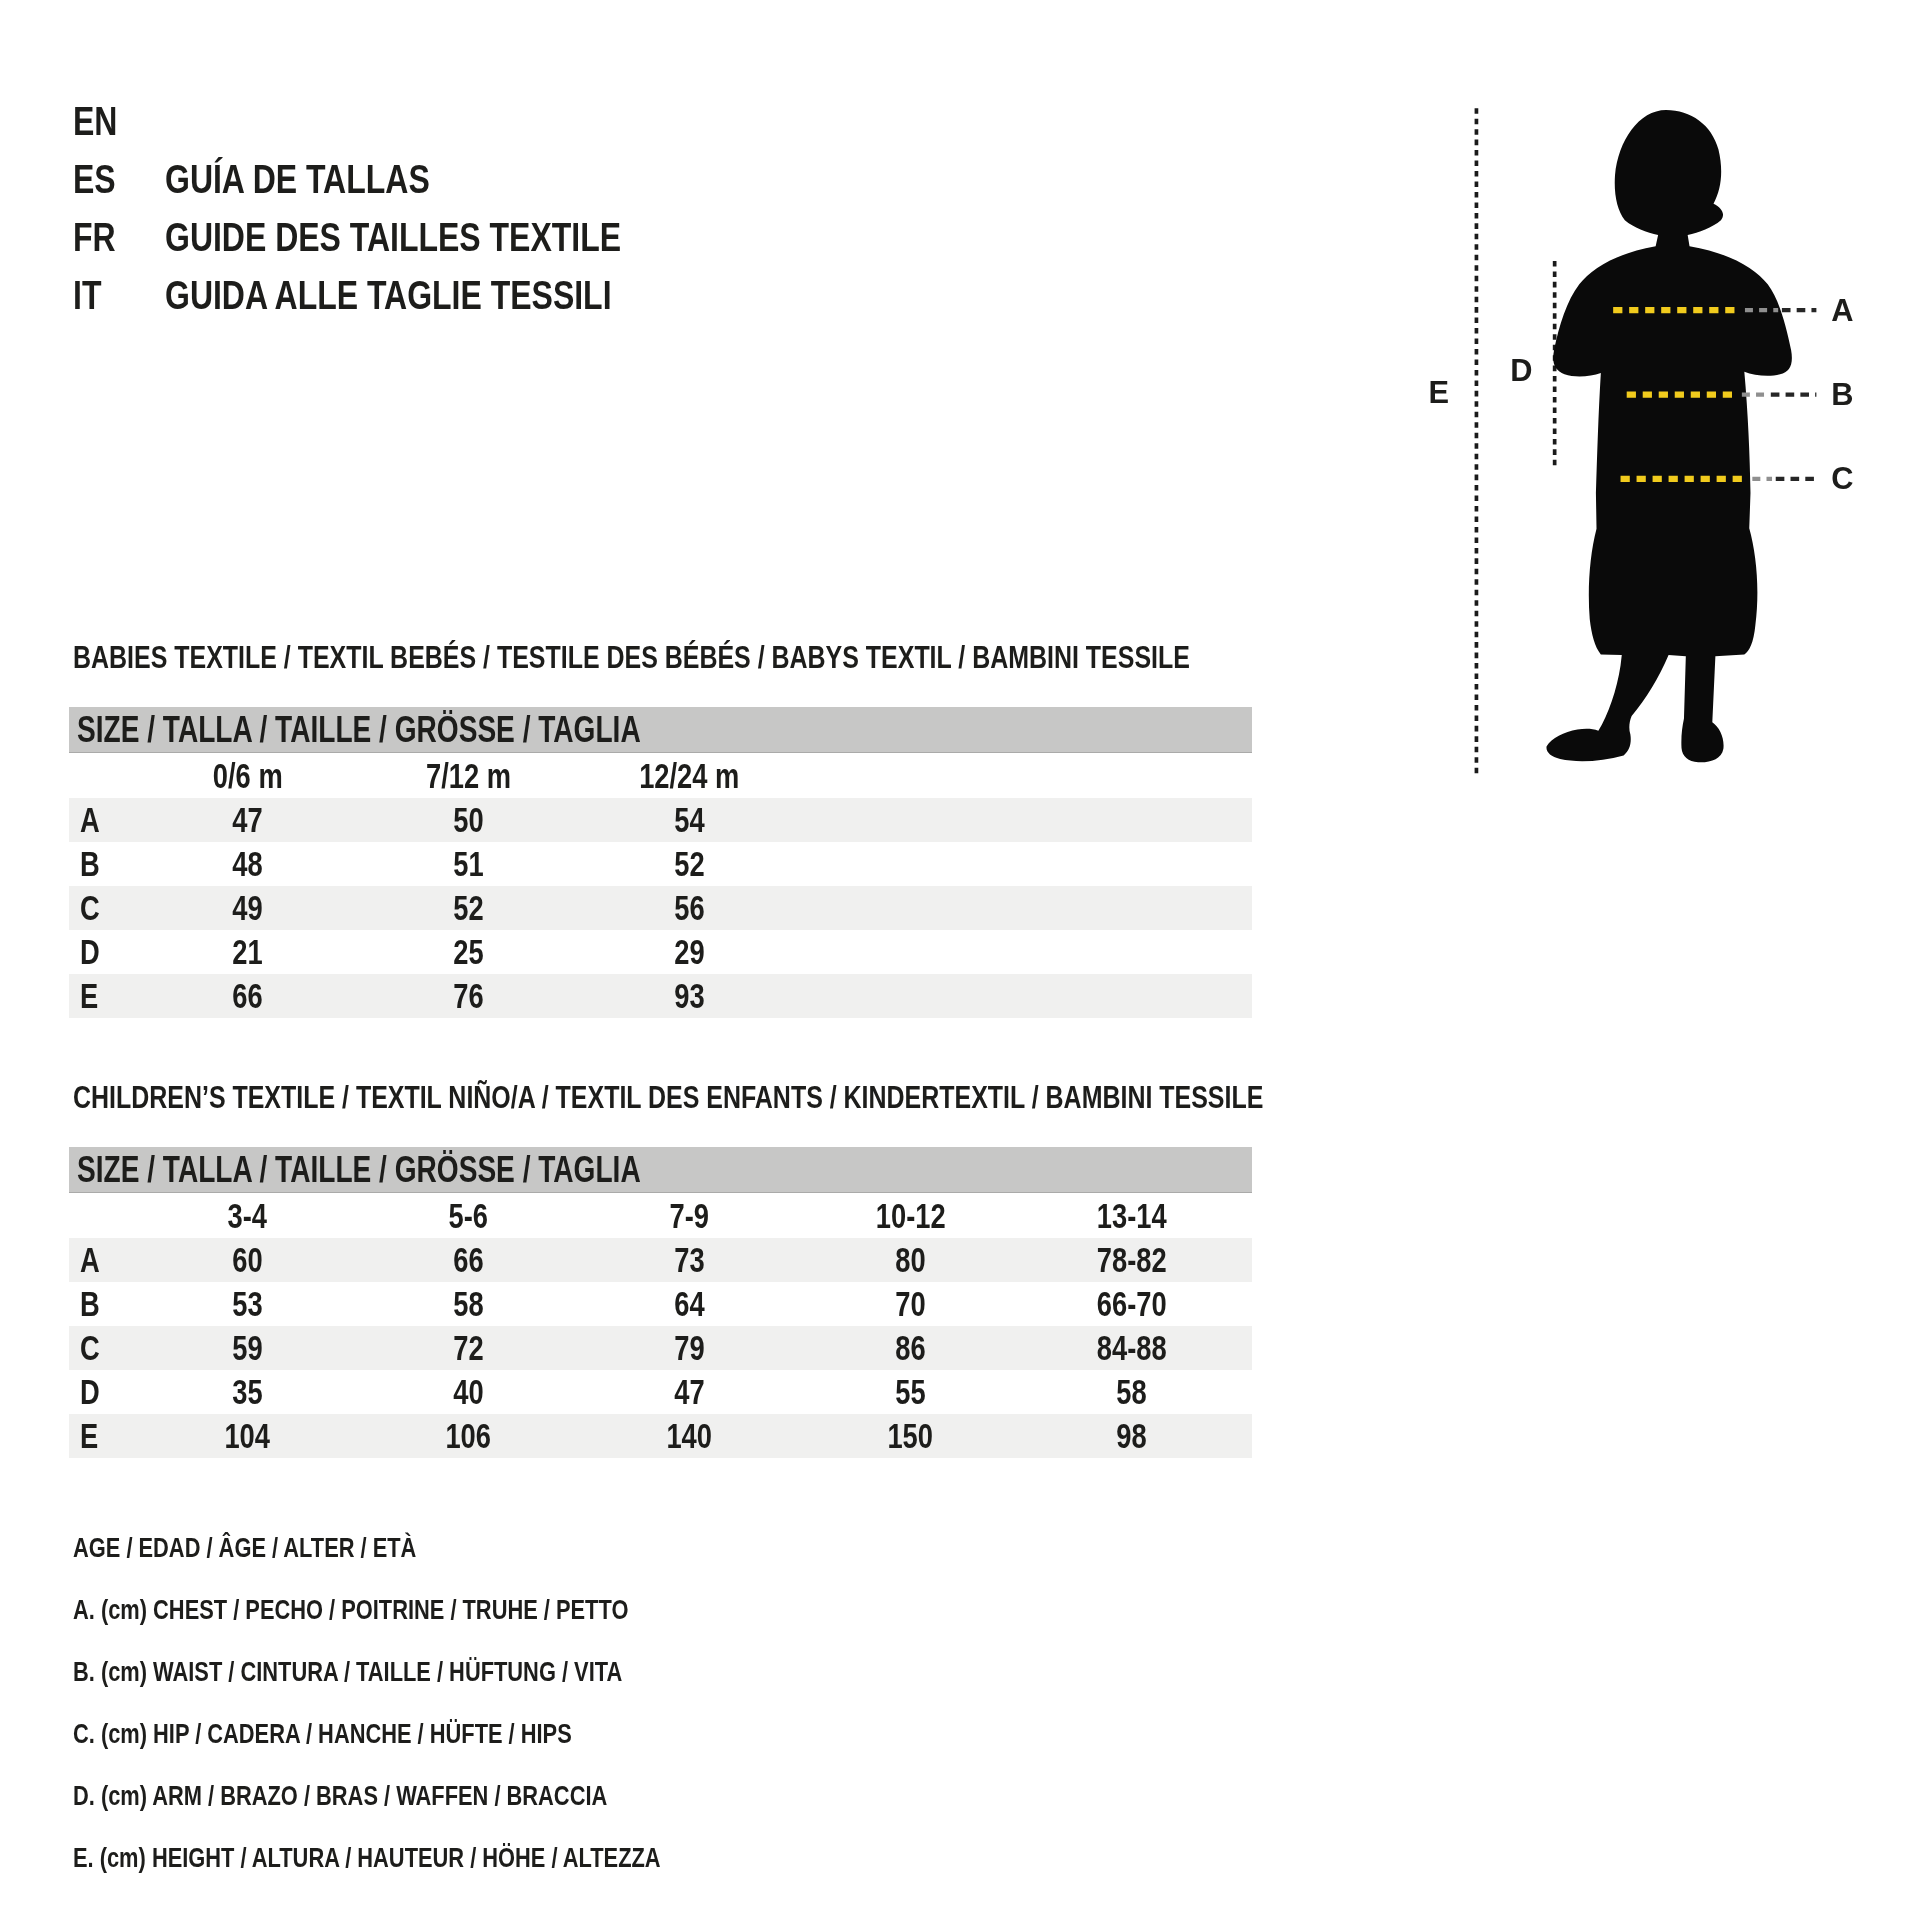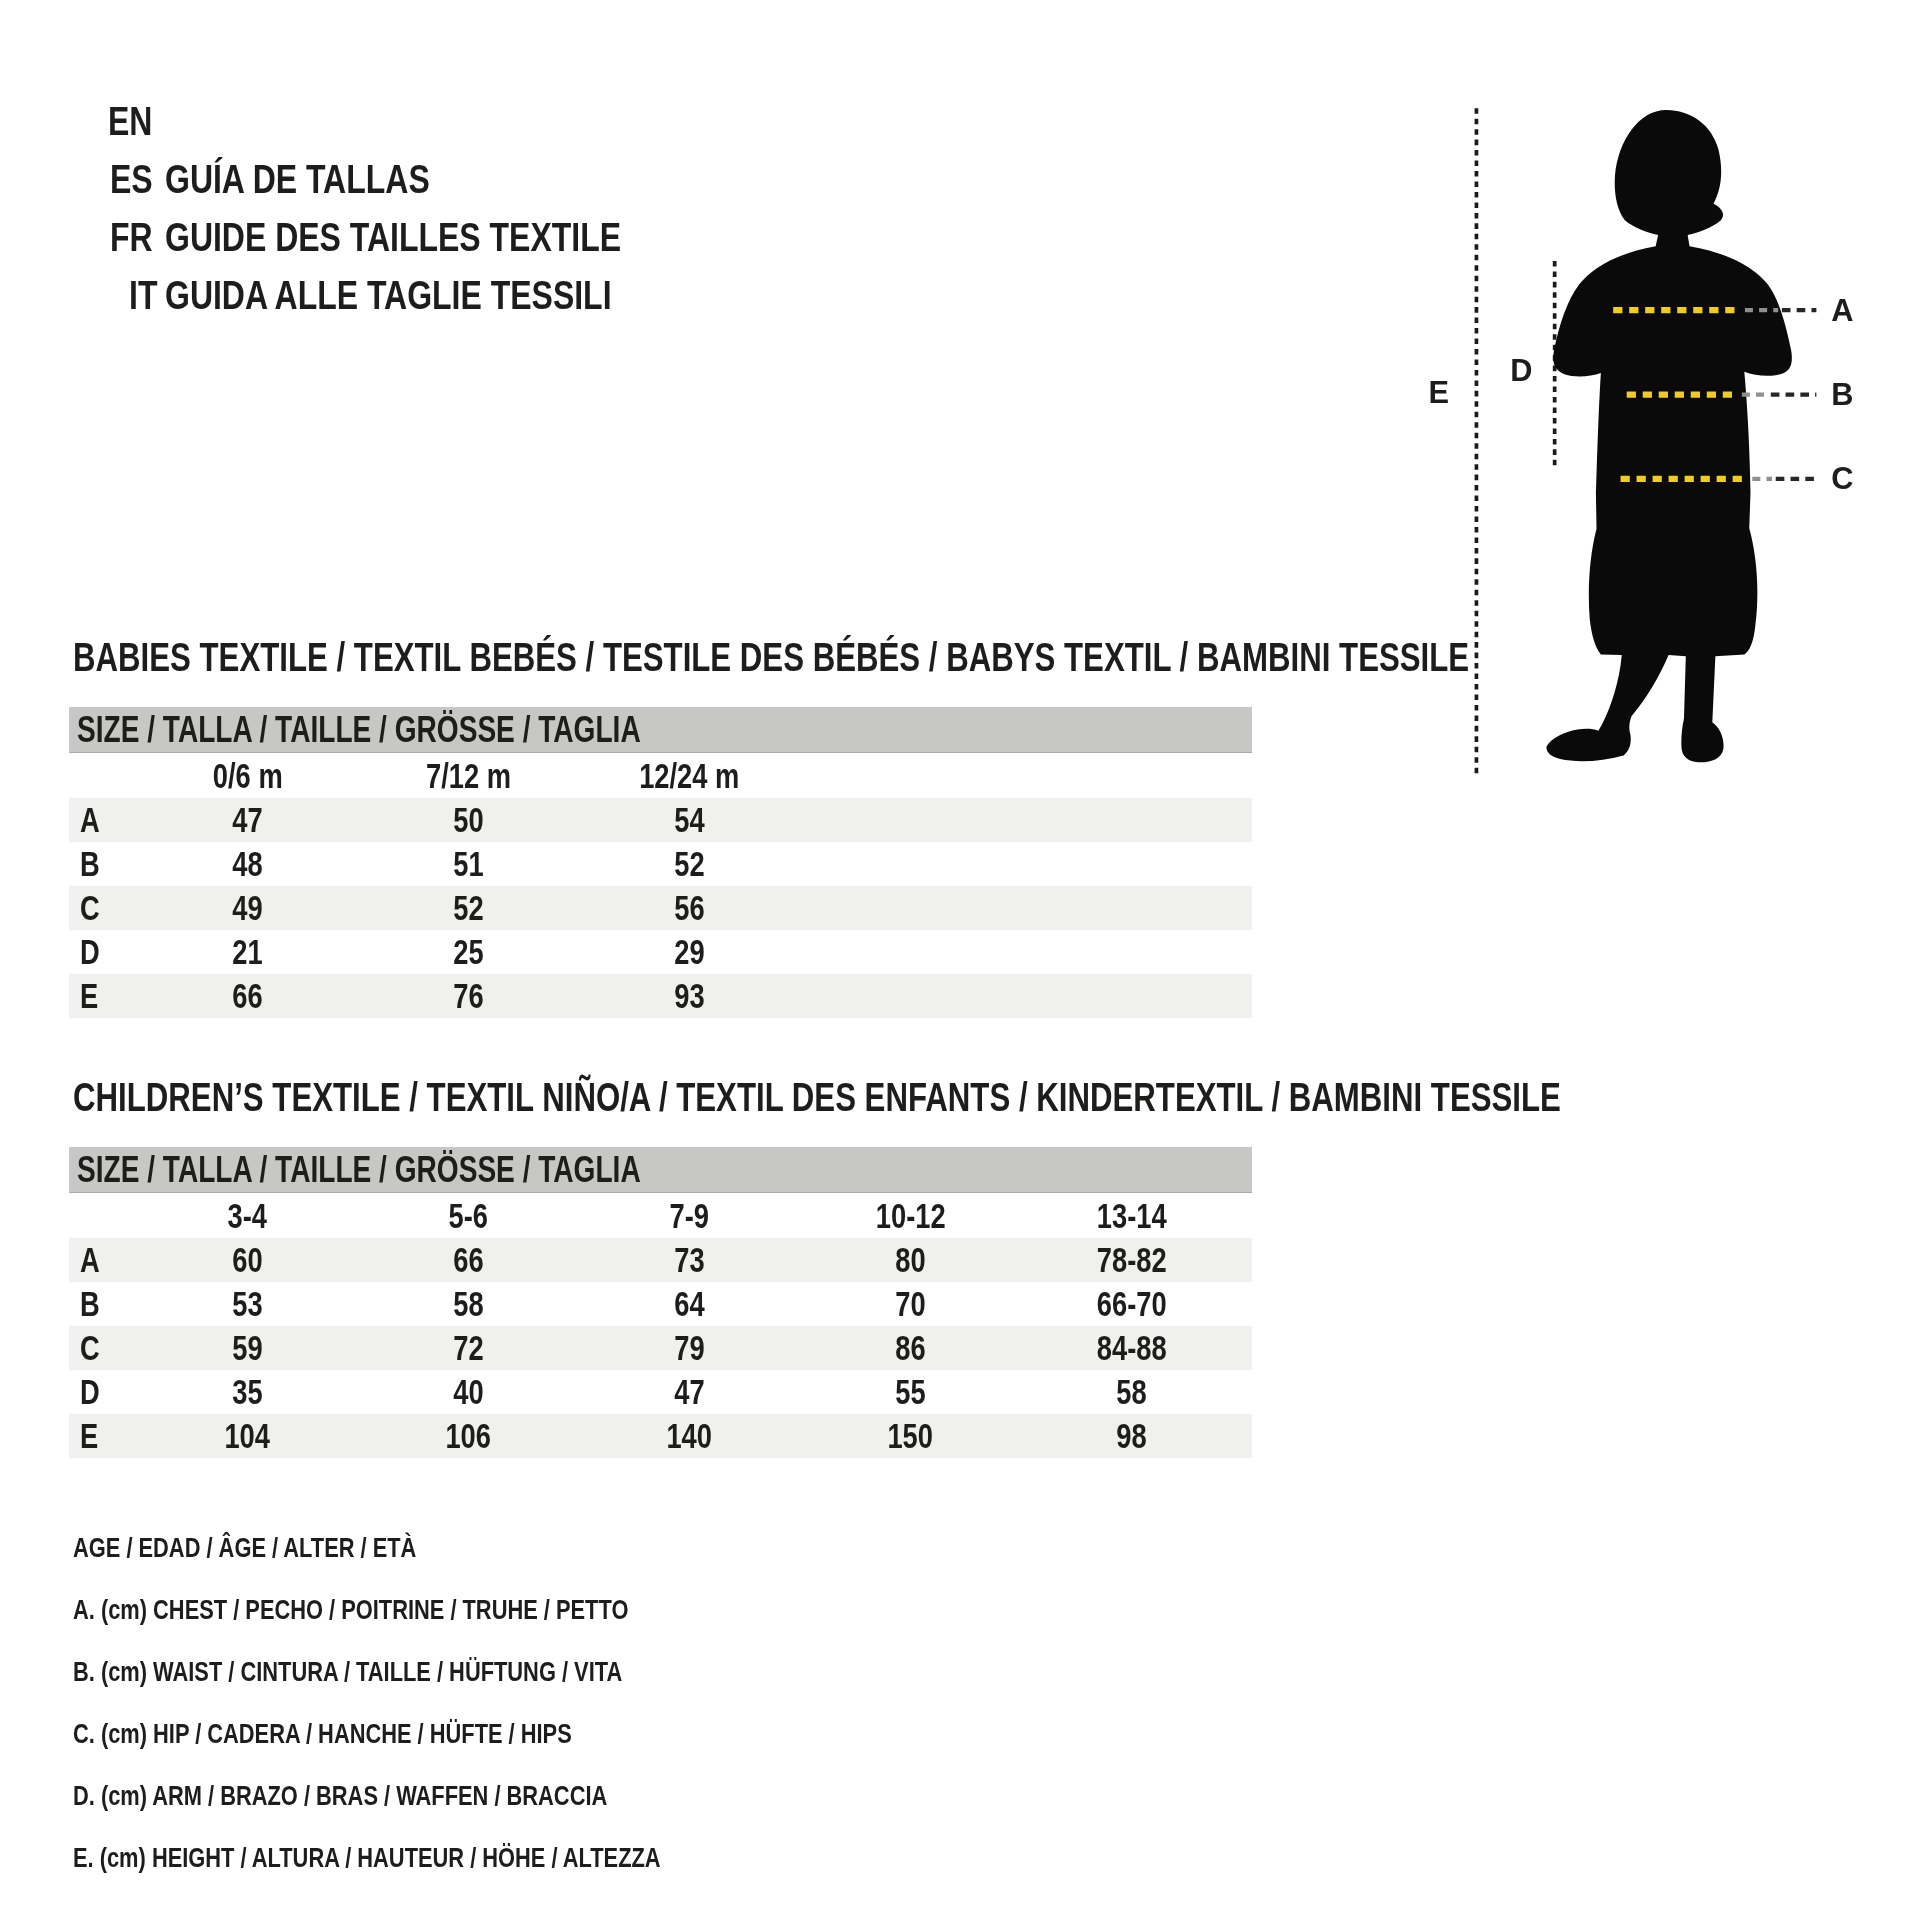--- a/index.html
+++ b/index.html
@@ -4,26 +4,26 @@
 <style>
   html,body{margin:0;padding:0;background:#ffffff;}
   .canvas{
     position:relative;width:1926px;height:1926px;background:#ffffff;overflow:hidden;
     font-family:"Liberation Sans","DejaVu Sans",sans-serif;font-weight:700;color:#1d1d1b;
   }
   .cx{display:inline-block;transform:scaleX(0.78);transform-origin:0 50%;white-space:nowrap;}
   .cx-c{transform-origin:50% 50%;}
 
   
-  .lang-header{position:absolute;left:73px;top:92px;text-align:right;}
+  .lang-header{position:absolute;left:73px;top:92px;}
   .lang-row{display:flex;height:58px;align-items:center;font-size:41px;}
   .lang-code{width:92px;flex:0 0 92px;}
 
   
-  .section-title{position:absolute;left:73px;font-size:40px;line-height:43px;}
+  .section-title{position:absolute;left:73px;font-size:32px;line-height:43px;}
 
   
   .size-table{position:absolute;left:69px;width:1183px;}
   .size-bar{height:46px;box-sizing:border-box;background:#c7c7c6;border-bottom:1.8px solid #aaaaa9;
     display:flex;align-items:center;padding-left:8px;font-size:36px;}
   .trow{display:grid;align-items:center;height:44px;font-size:35px;}
   .trow.thead{height:45px;background:#ffffff;}
   .trow.shade{background:#f0f0ef;}
   .cell-letter{padding-left:11px;text-align:left;}
   .cell-val{text-align:center;}

